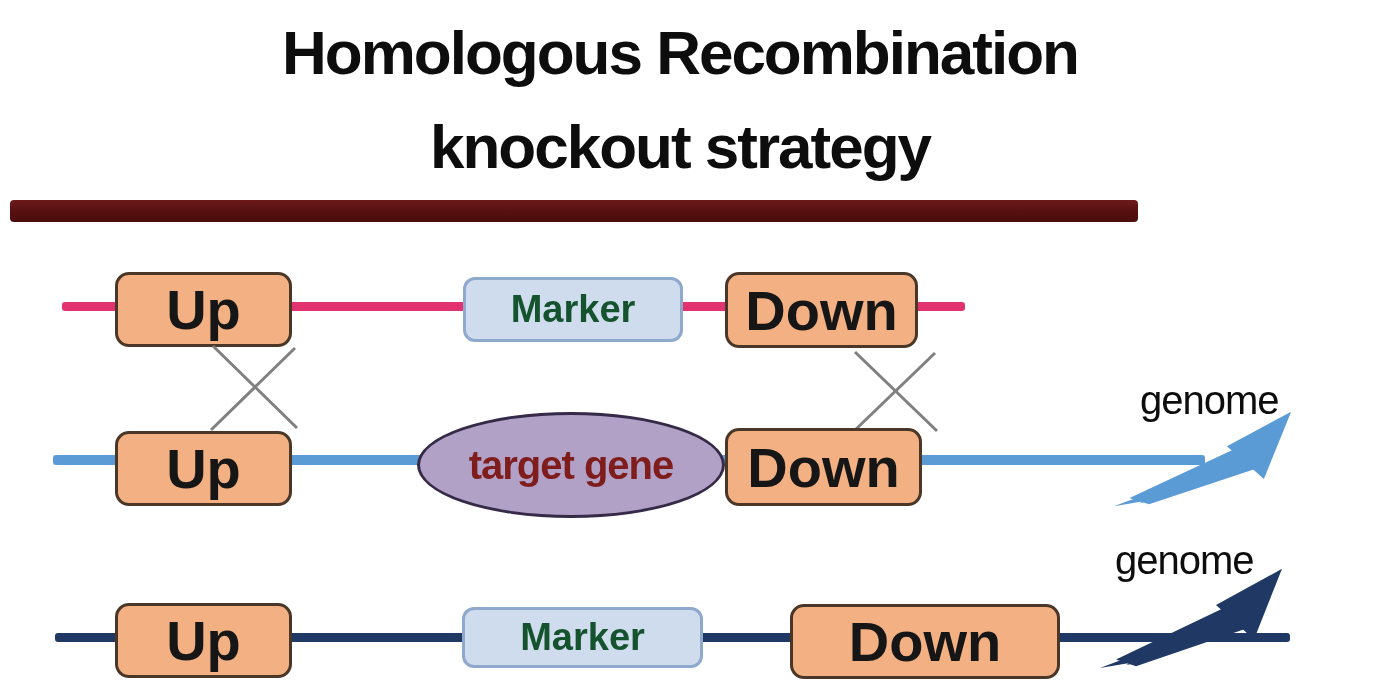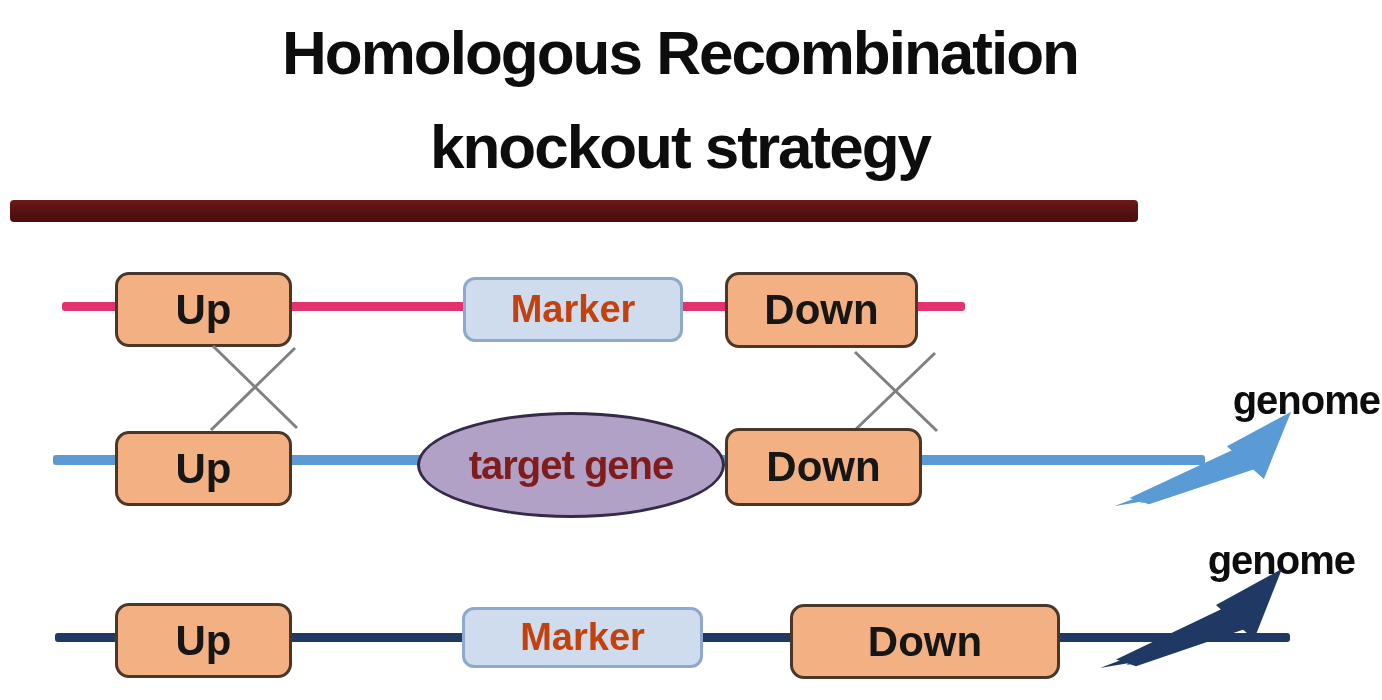--- a/index.html
+++ b/index.html
@@ -38,28 +38,28 @@
   .dna-line{position:absolute;border-radius:3px;}
   .line-construct{left:62px;top:302px;width:903px;height:9px;background:var(--construct-line);}
   .line-genome{left:53px;top:455px;width:1152px;height:10px;background:var(--genome-line);}
   .line-result{left:55px;top:633px;width:1235px;height:9px;background:var(--result-line);}
 
   .h-box{
     position:absolute;display:flex;align-items:center;justify-content:center;
     background:var(--homology-box-fill);
     border:3px solid var(--homology-box-border);
     border-radius:14px;
-    font-weight:bold;font-size:42px;color:#161616;
+    font-weight:bold;font-size:56px;color:#161616;
   }
   .m-box{
     position:absolute;display:flex;align-items:center;justify-content:center;
     background:var(--marker-box-fill);
     border:3px solid var(--marker-box-border);
     border-radius:12px;
-    font-weight:bold;font-size:38px;color:#c2410c;
+    font-weight:bold;font-size:38px;color:#14532d;
   }
   .c-up{left:115px;top:272px;width:177px;height:75px;}
   .c-marker{left:463px;top:277px;width:220px;height:65px;}
   .c-down{left:725px;top:272px;width:193px;height:76px;}
 
   .g-up{left:115px;top:431px;width:177px;height:75px;}
   .g-down{left:725px;top:428px;width:197px;height:78px;}
 
   .r-up{left:115px;top:603px;width:177px;height:75px;}
   .r-marker{left:462px;top:607px;width:241px;height:61px;}
@@ -72,22 +72,22 @@
     border-radius:50%;
     display:flex;align-items:center;justify-content:center;
     font-weight:bold;font-size:40px;color:#7f1d1d;letter-spacing:-1px;
   }
 
   .xmark{position:absolute;color:var(--crossover);}
   .x-left{left:205px;top:342px;width:98px;height:92px;}
   .x-right{left:847px;top:348px;width:96px;height:87px;}
 
   .genome-label{
-    position:absolute;width:240px;text-align:right;
-    font-weight:bold;font-size:40px;color:var(--text-dark);letter-spacing:-1px;
+    position:absolute;width:240px;text-align:left;
+    font-weight:normal;font-size:40px;color:var(--text-dark);letter-spacing:-1px;
   }
   .gl-1{left:1140px;top:378px;}
   .gl-2{left:1115px;top:538px;}
 
   .arrow{position:absolute;}
   .arrow-blue{left:1112px;top:408px;width:185px;height:100px;color:var(--genome-line);}
   .arrow-navy{left:1098px;top:565px;width:190px;height:105px;color:var(--result-line);}
   .arrow svg{width:100%;height:100%;display:block;}
 </style>
 </head>

